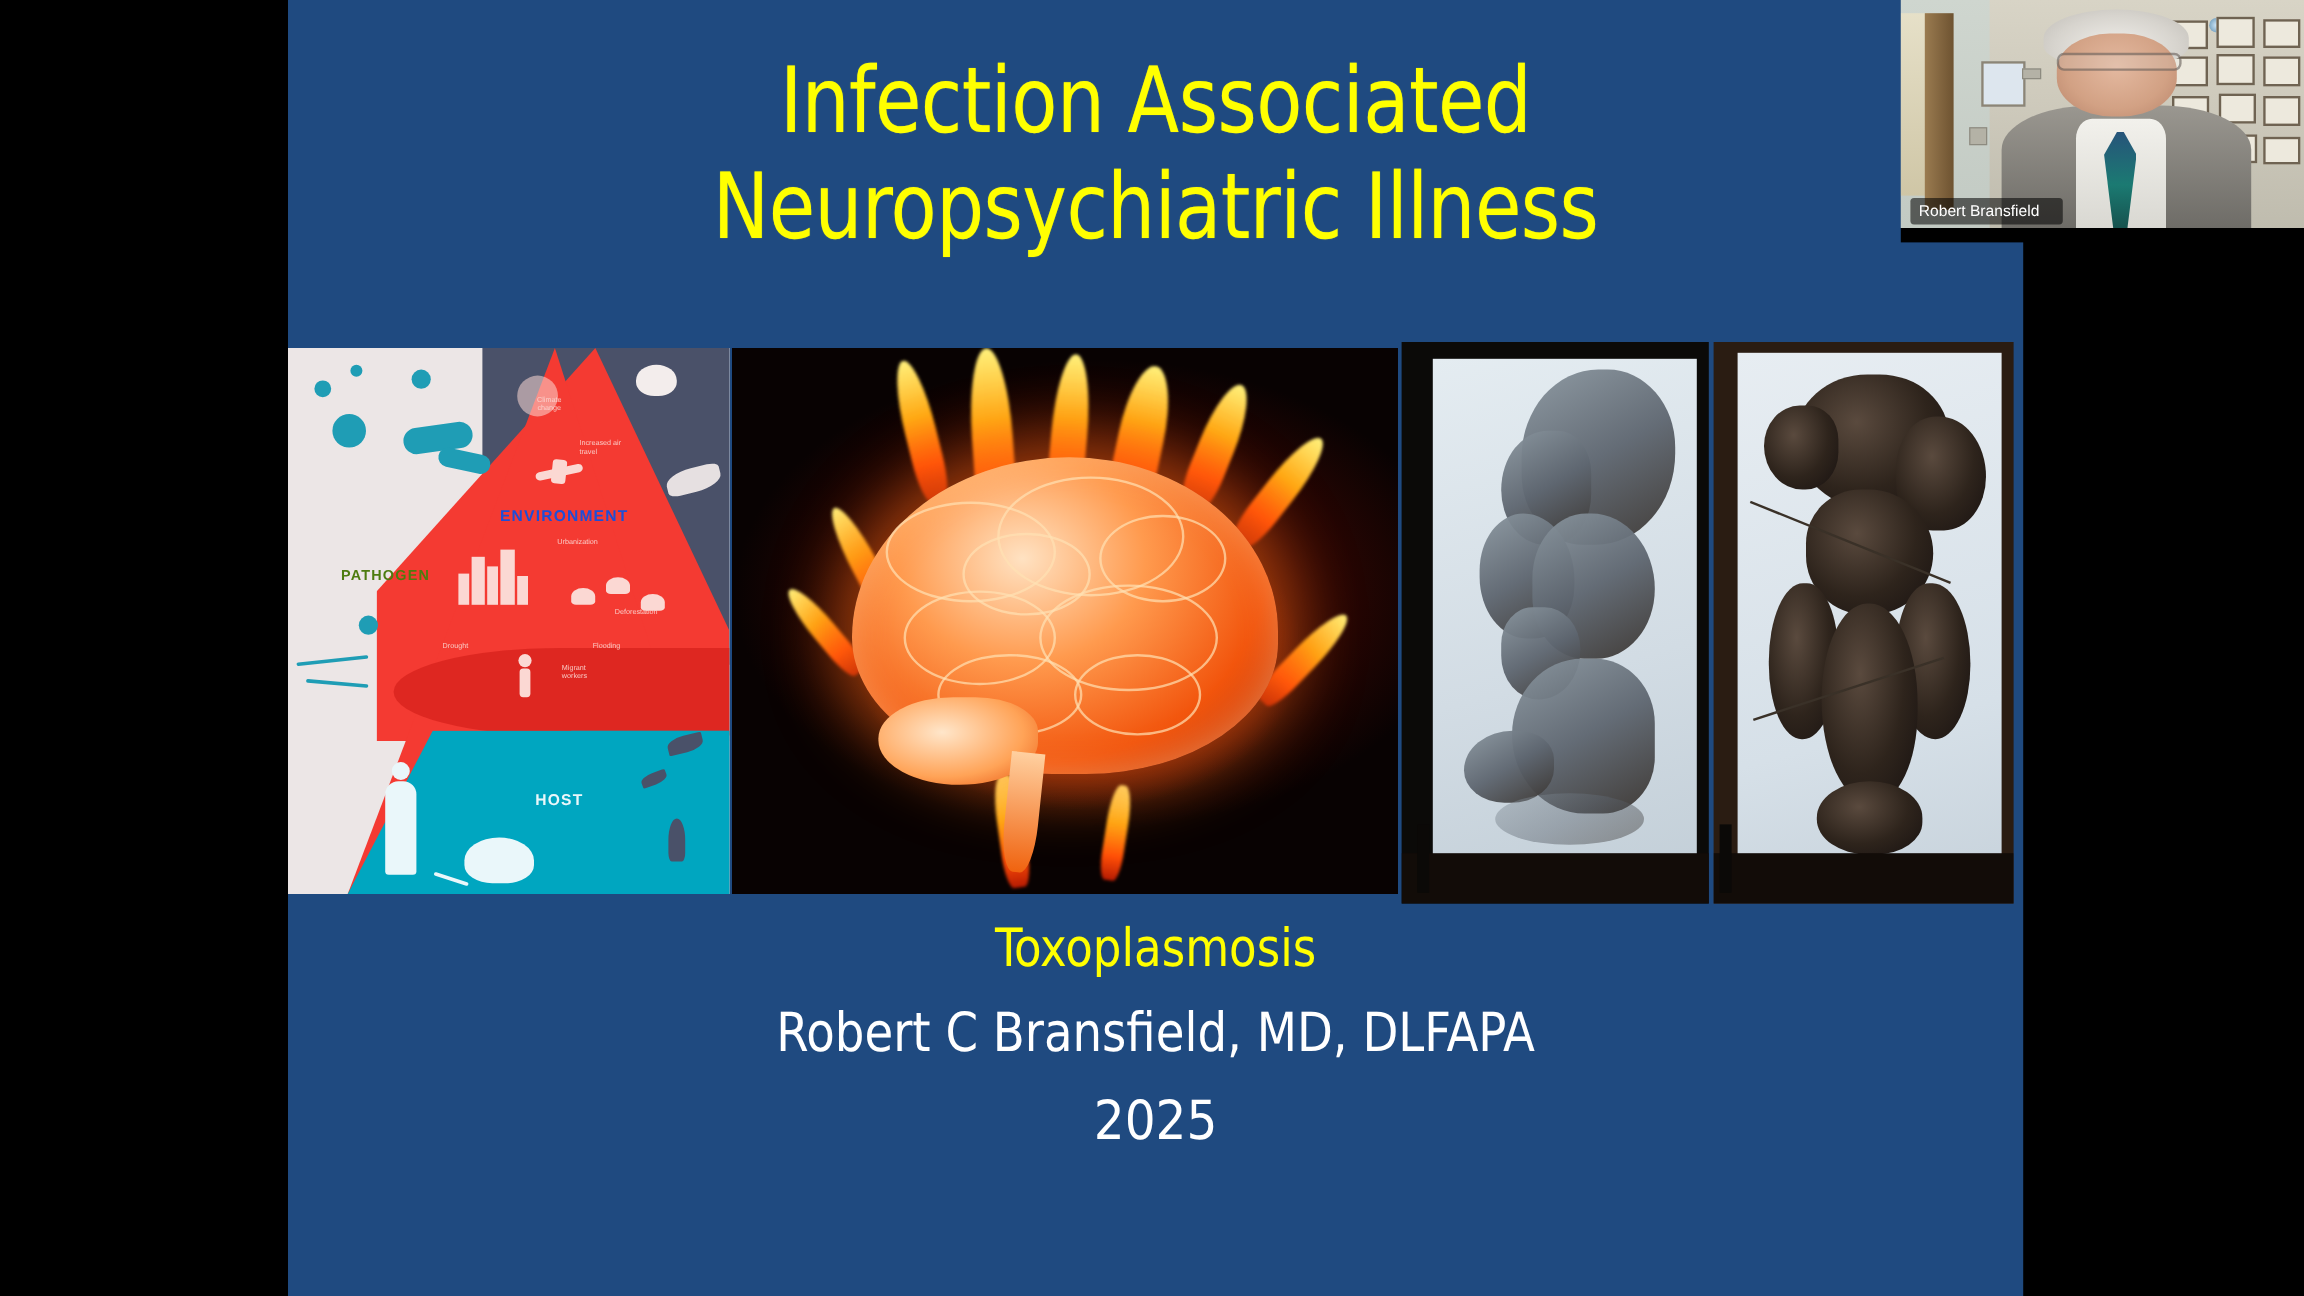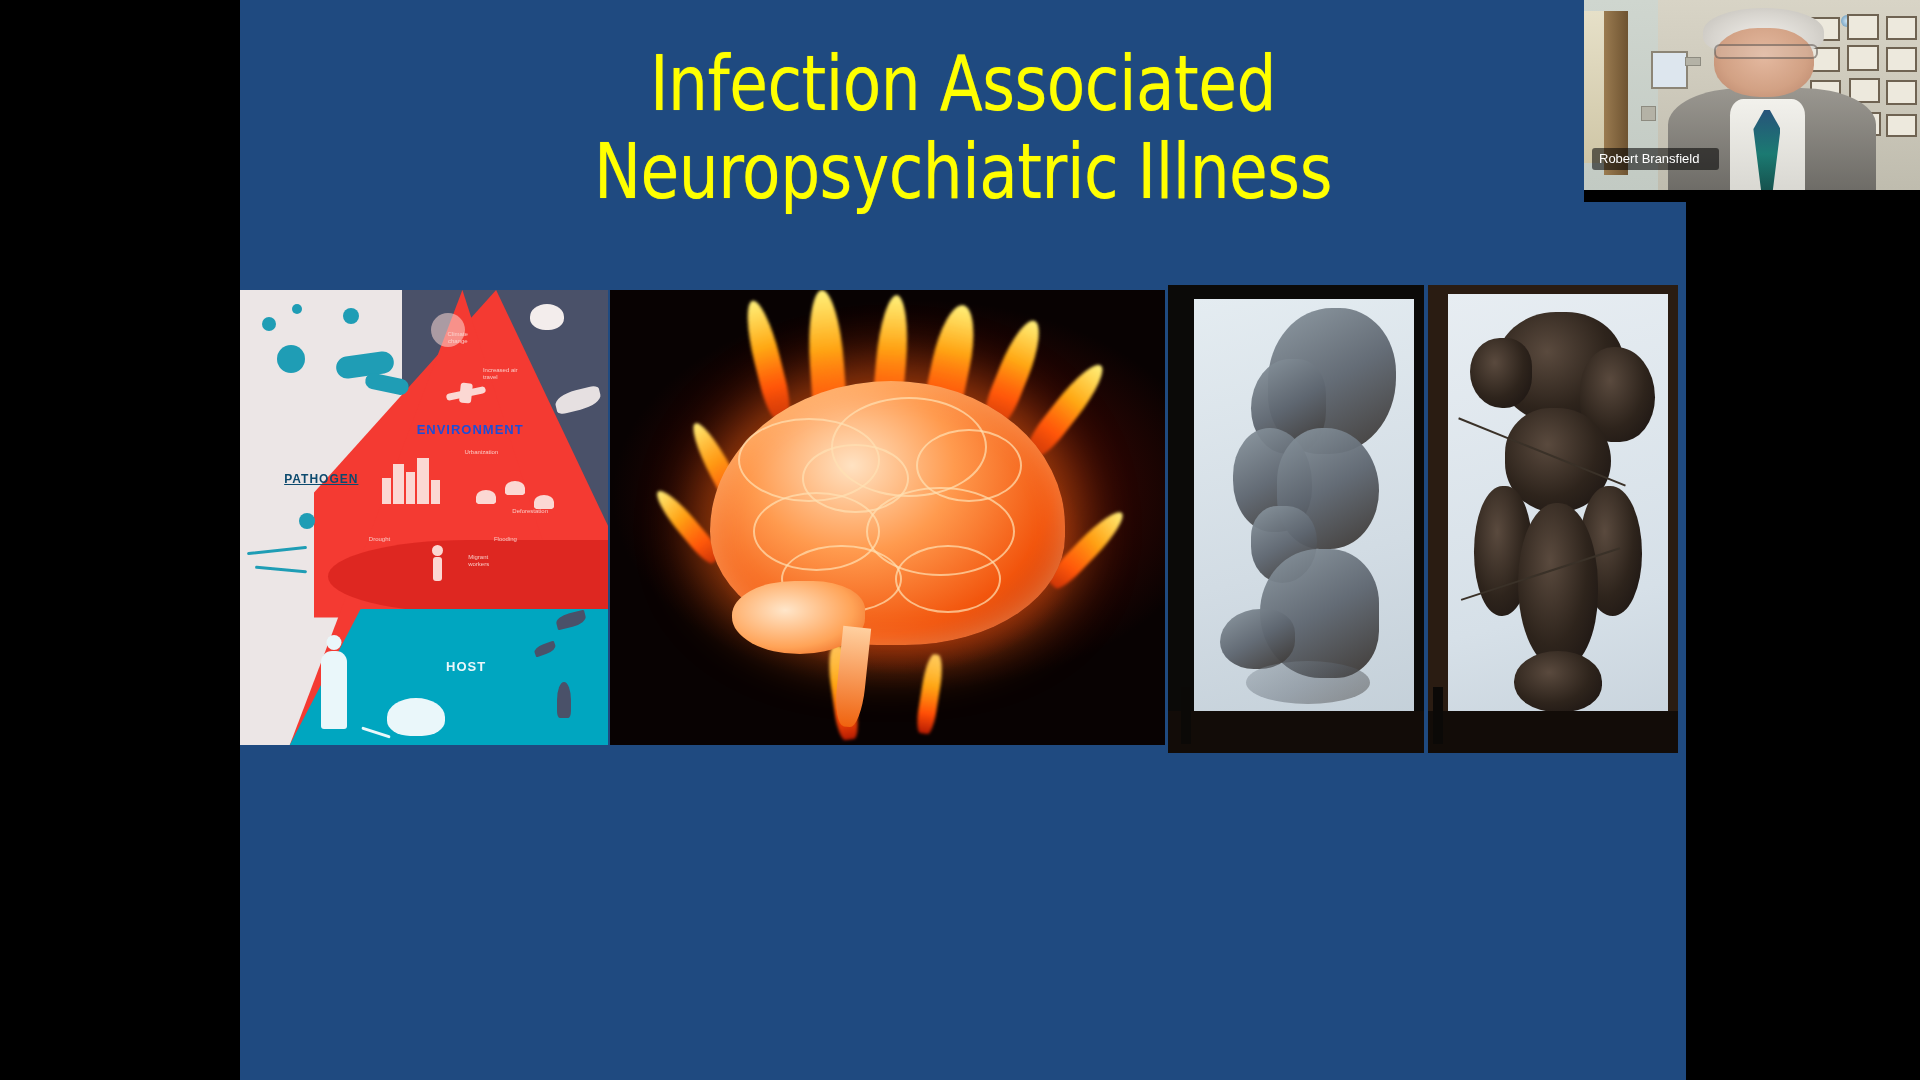--- a/index.html
+++ b/index.html
@@ -51,21 +51,21 @@
     clip-path:polygon(27% 0%, 100% 0%, 100% 100%, 6% 100%);
   }
   .pth-band{
     position:absolute; left:24%; top:55%; width:76%; height:16%;
     background:#D9241E; border-radius:50% 0 0 50%; opacity:.85;
   }
   .pth-host-right{ position:absolute; right:0; bottom:0; width:36%; height:30%; background:#00A6C0;}
   .pth-label{
     position:absolute; font-weight:bold; font-size:12px; letter-spacing:1px;
   }
-  .pth-label.pathogen { left:12%; top:40%; color:#0c4a6e;text-decoration:underline; }
+  .pth-label.pathogen { left:12%; top:40%; color:#4d7c0f; }
   .pth-label.environment { left:48%; top:29%; color:#1d4ed8; font-size:13px;}
   .pth-label.host { left:56%; top:81%; color:#EAF7FA; font-size:13px;}
   .pth-sub { position:absolute; color:#FBD8D3; font-size:6px; line-height:1.15; opacity:.9; }
   .pth-sub.climate { left:54%; top:9%; width:38px; text-align:center;}
   .pth-sub.travel { left:66%; top:17%; width:44px;}
   .pth-sub.urban { left:61%; top:35%; }
   .pth-sub.defor { left:74%; top:48%; }
   .pth-sub.flood { left:69%; top:54%; }
   .pth-sub.migrant { left:62%; top:58%; width:32px;}
   .pth-sub.drought { left:35%; top:54%; }
@@ -196,21 +196,21 @@
      background:linear-gradient(180deg,#9A9790 0%, #6E6C67 100%);
      border-radius:36% 36% 0 0; }
   .vt-shirt{ position:absolute; left:30%; top:50%; width:36%; height:50%;
      background:linear-gradient(180deg,#F2F1EC,#D9D8D2); border-radius:18% 18% 0 0;}
   .vt-tie{ position:absolute; left:41%; top:56%; width:13%; height:44%;
      background:linear-gradient(180deg,#27547A 0%,#1B7A72 55%,#16524E 100%);
      clip-path:polygon(40% 0%, 60% 0%, 100% 24%, 72% 100%, 28% 100%, 0% 24%); }
   .vt-lamp{ position:absolute; right:20%; top:8%; width:12px; height:12px;
      border-radius:50%; background:radial-gradient(circle,#CFE6F7 0%, #7FA9C6 70%, rgba(0,0,0,0) 100%); }
   #video-name{
-    position:absolute; left:8px; bottom:20px;
+    position:absolute; left:8px; bottom:3px;
     background:rgba(0,0,0,.55); color:#fff;
     font-size:13px; padding:3px 20px 4px 7px; border-radius:3px;
     white-space:nowrap; font-family:"Liberation Sans", sans-serif;
   }
   #video-bottom-bar{
     position:absolute; left:1584px; top:190px; width:336px; height:12px; background:#000;
   }
 </style>
 </head>
 <body>
@@ -339,20 +339,25 @@
           <span class="ink-blob" style="left:30%;top:82%;width:40%;height:14%;border-radius:50% 50% 44% 48%"></span>
           <span style="position:absolute;left:2%;top:36%;width:82%;height:2px;background:#3A3128;transform:rotate(22deg)"></span>
           <span style="position:absolute;left:4%;top:64%;width:76%;height:2px;background:#3A3128;transform:rotate(-18deg)"></span>
         </div>
         <div class="stage-dark"></div>
         <span class="podium" style="left:2%"></span>
       </div>
 
     </div>
 
+    <div id="subtitle-block">
+      <span id="sub-topic">Toxoplasmosis</span>
+      <span id="sub-author">Robert C Bransfield, MD, DLFAPA</span>
+      <span id="sub-year">2025</span>
+    </div>
   </div>
 
   <div id="video-tile">
     <div id="video-scene">
       <span class="vt-wall-left"></span>
       <span class="vt-doorglass"></span>
       <span class="vt-doorframe"></span>
       <span class="vt-smallframe"></span>
       <span class="vt-switch" style="left:30%;top:30%;width:16px;height:9px"></span>
       <span class="vt-switch" style="left:17%;top:56%;width:15px;height:15px"></span>

